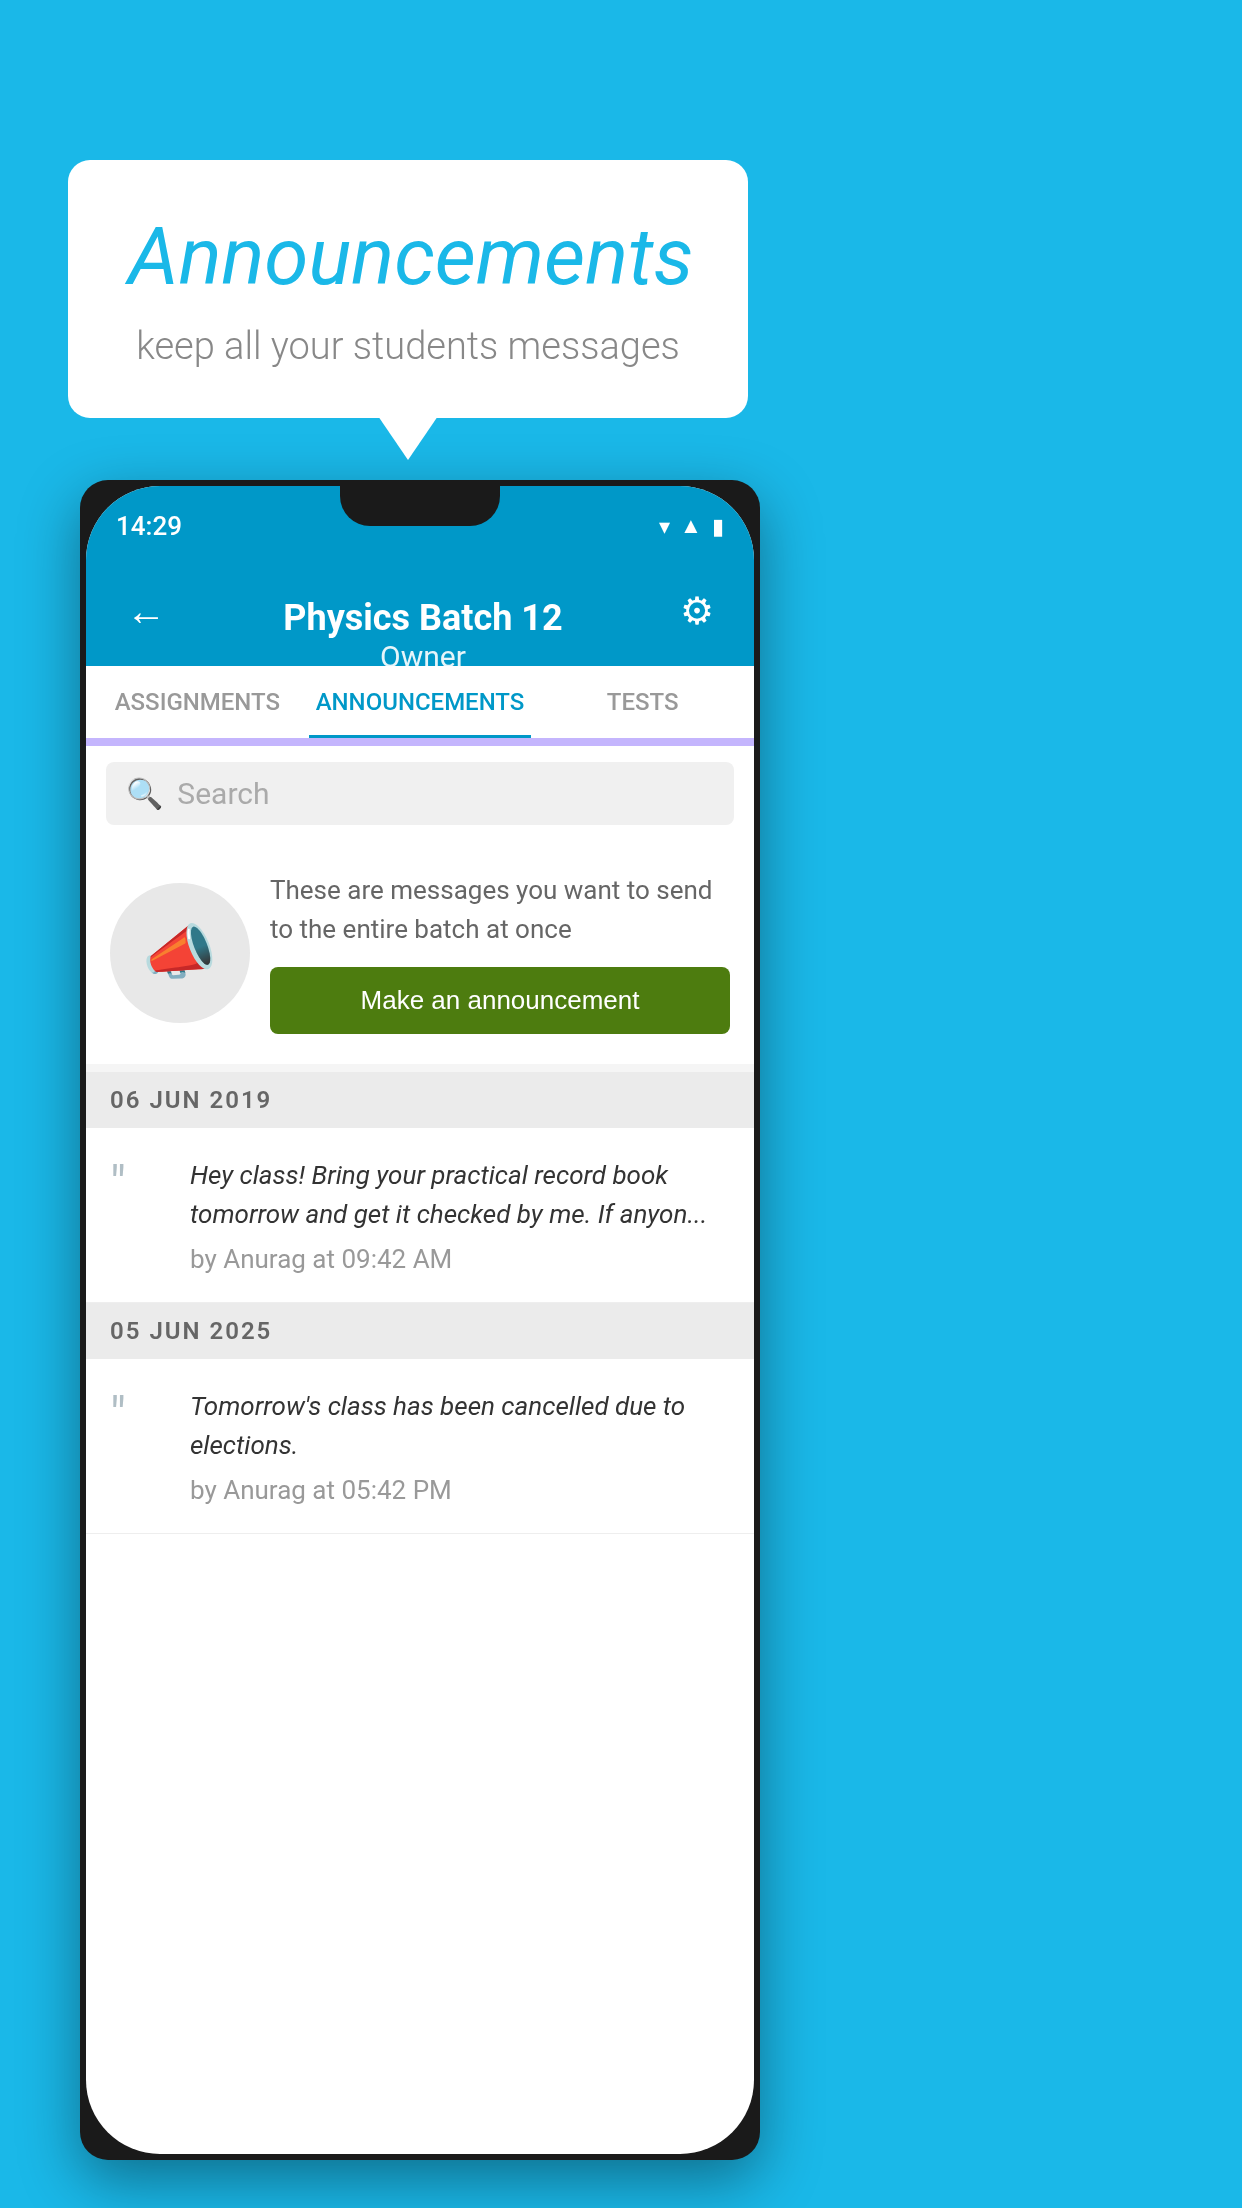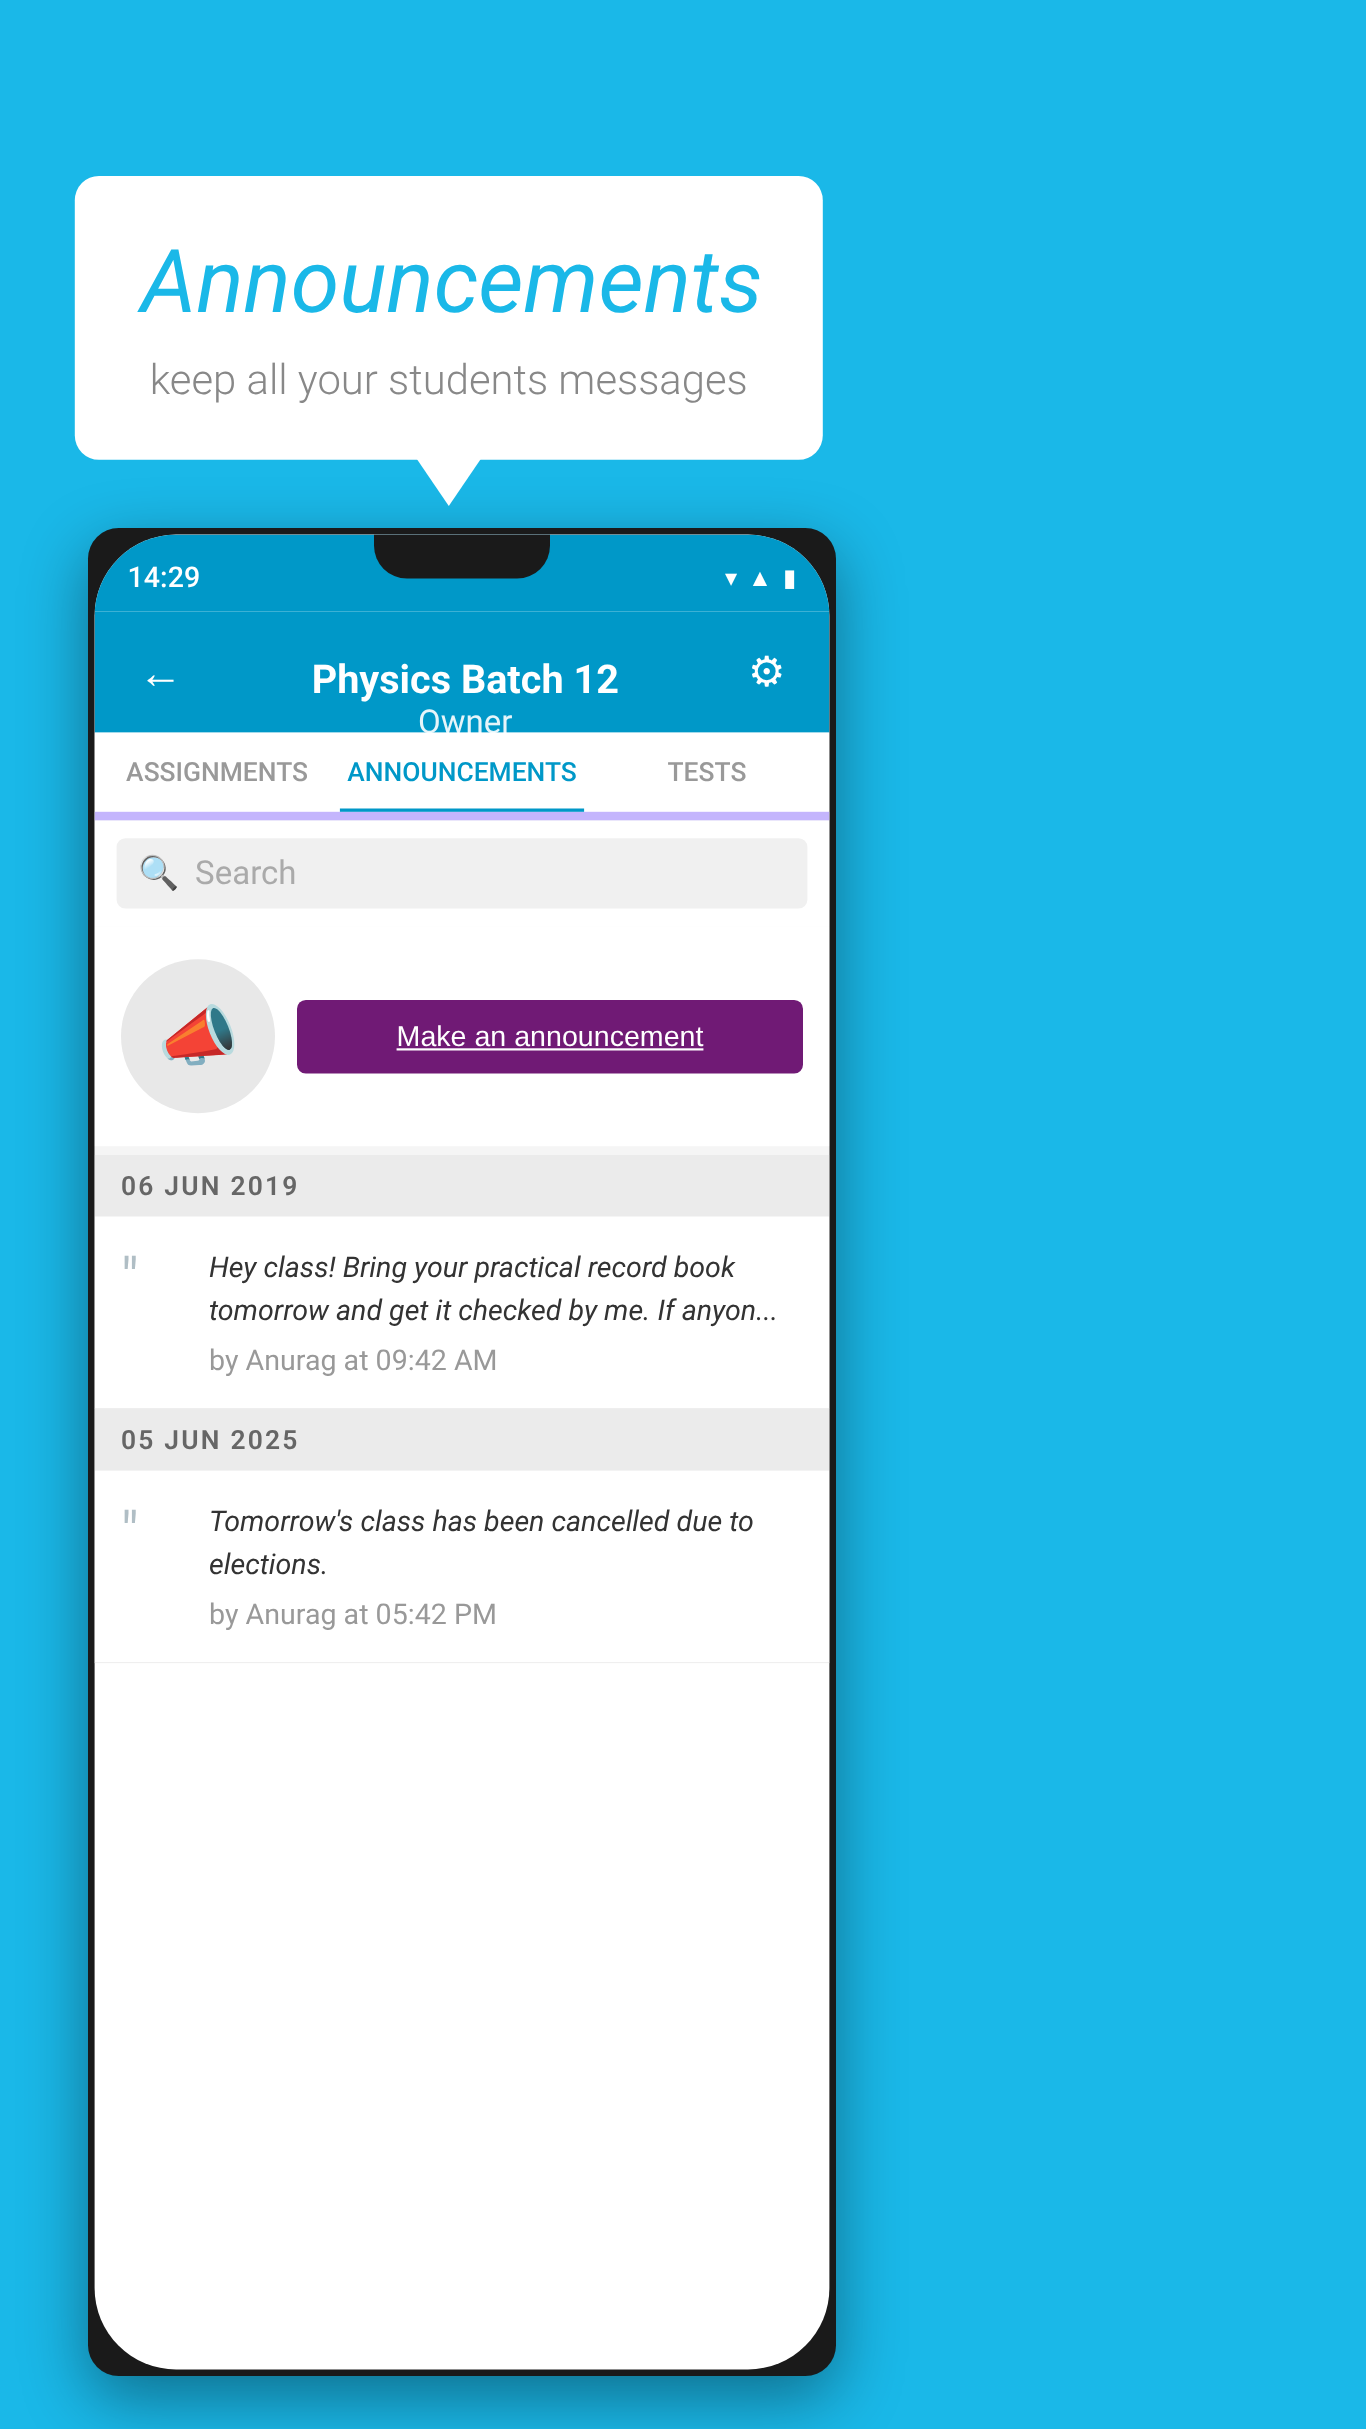--- a/index.html
+++ b/index.html
@@ -262,30 +262,29 @@
     }
 
     .promo-text {
       color: #666;
       font-size: 26px;
       line-height: 1.5;
       margin-bottom: 18px;
     }
 
     .make-announcement-btn {
-      background: #701a75;
+      background: #4d7c0f;
       color: white;
       border: none;
       border-radius: 8px;
       padding: 18px 28px;
       font-size: 26px;
       font-weight: 500;
       cursor: pointer;
       width: 100%;
-      text-decoration: underline;
     }
 
     
     .date-separator {
       background: #ebebeb;
       padding: 14px 24px;
       font-size: 24px;
       font-weight: 600;
       color: #666;
       letter-spacing: 2px;
@@ -378,20 +377,21 @@
           <span class="search-icon-svg">🔍</span>
           <span class="search-placeholder">Search</span>
         </div>
       </div>
 
       <div class="announcement-promo">
         <div class="promo-icon-circle">
           <span class="promo-icon-svg">📣</span>
         </div>
         <div class="promo-content">
+          <div class="promo-text">These are messages you want to send to the entire batch at once</div>
           <button class="make-announcement-btn">Make an announcement</button>
         </div>
       </div>
 
       <div class="date-separator">06  JUN  2019</div>
 
       <div class="announcement-item">
         <div class="quote-icon">"</div>
         <div class="announcement-content">
           <div class="announcement-message">Hey class! Bring your practical record book tomorrow and get it checked by me. If anyon...</div>

